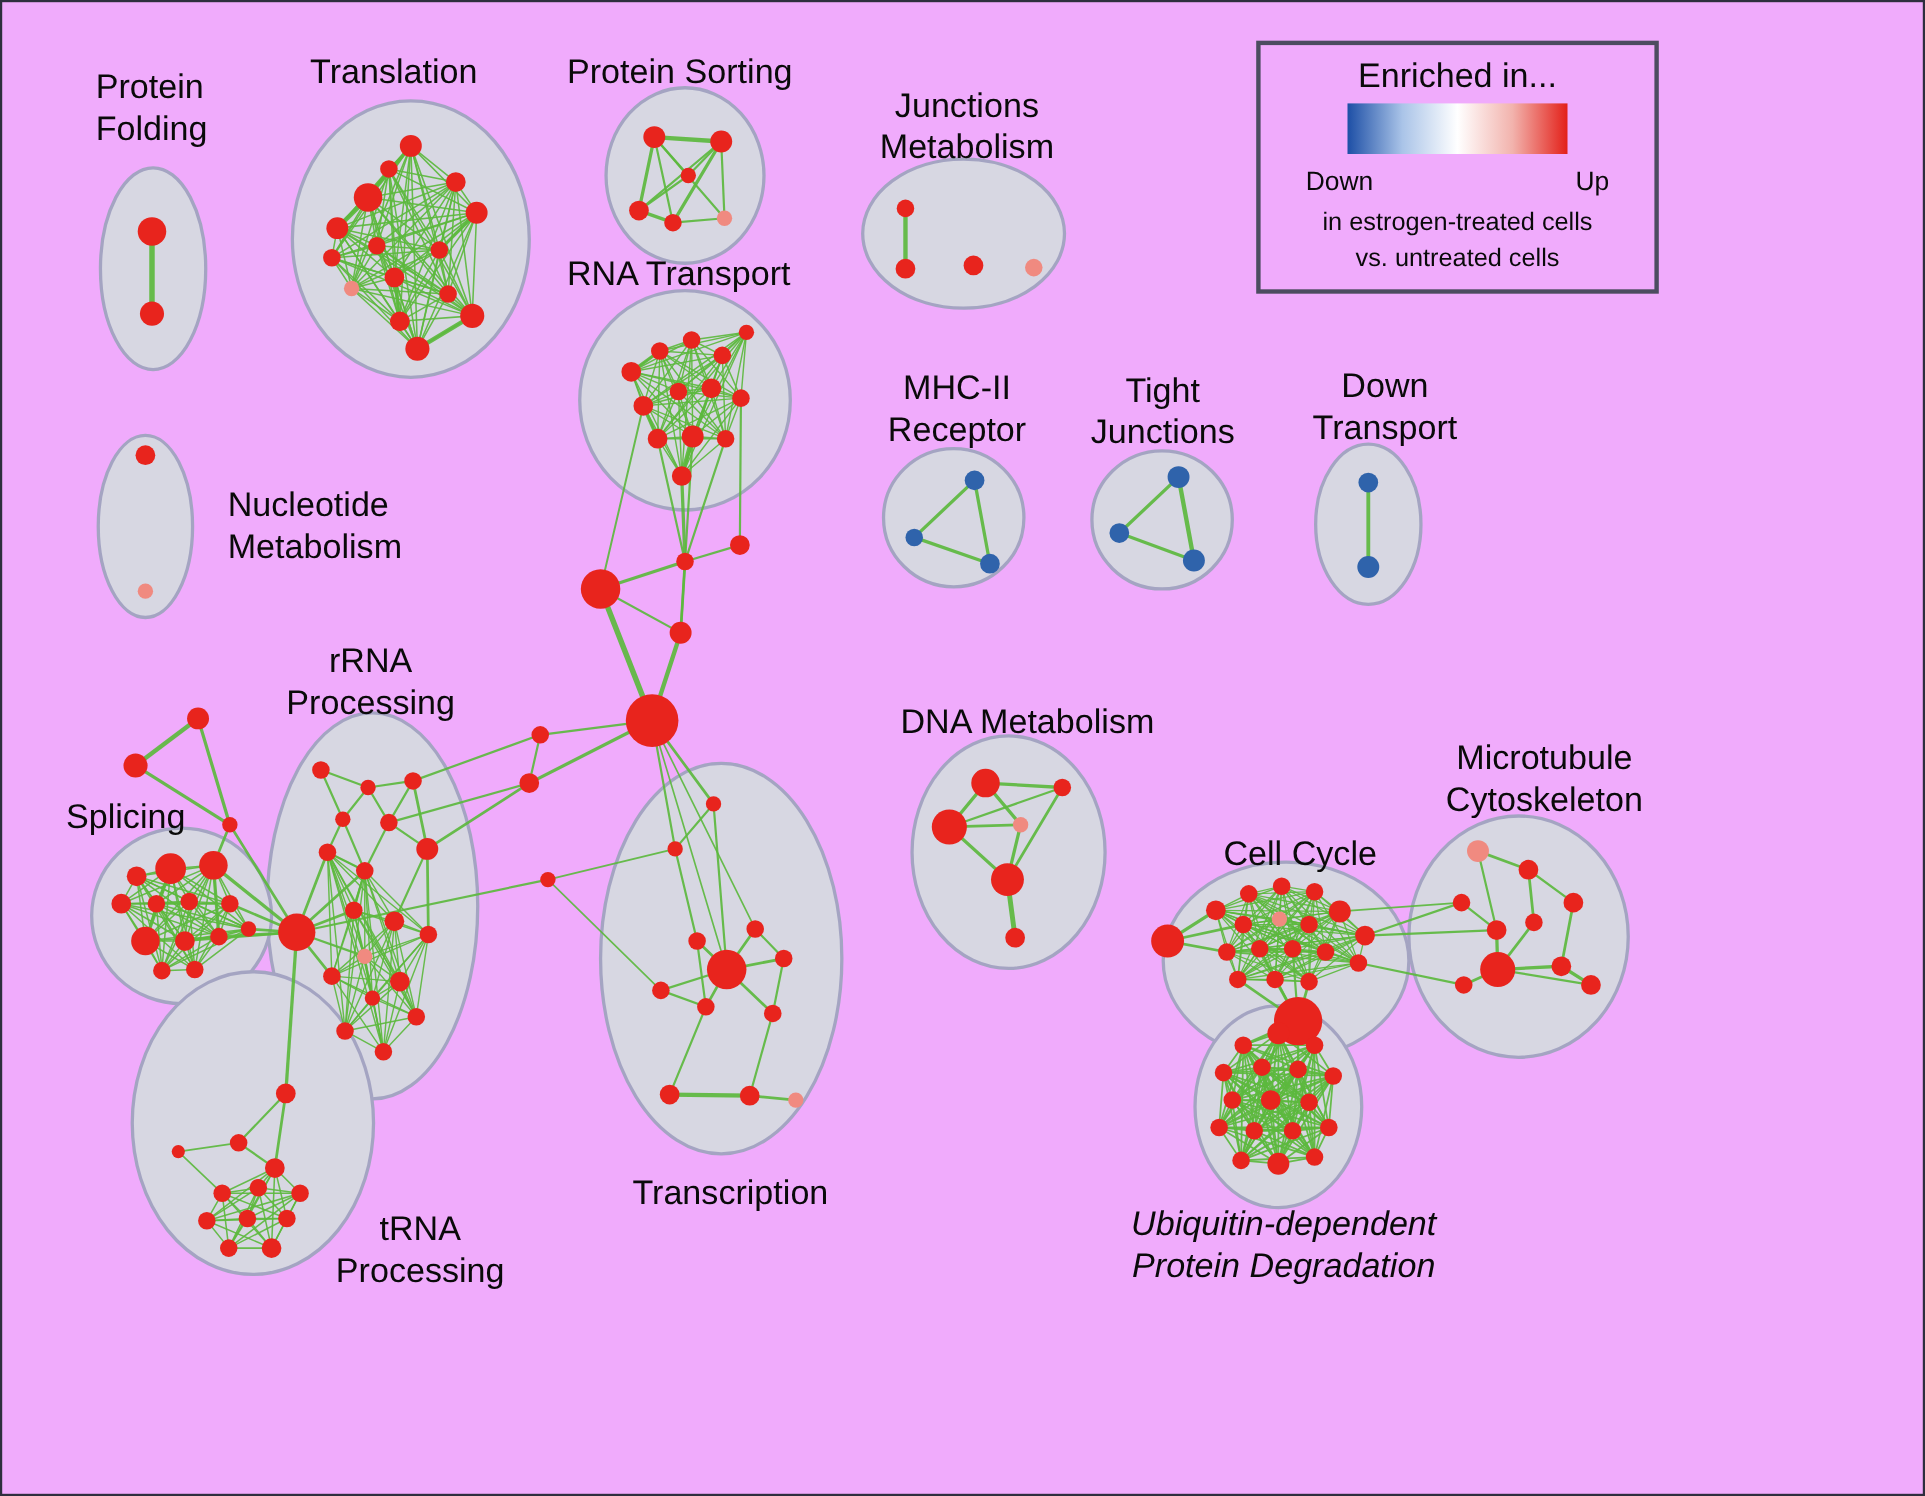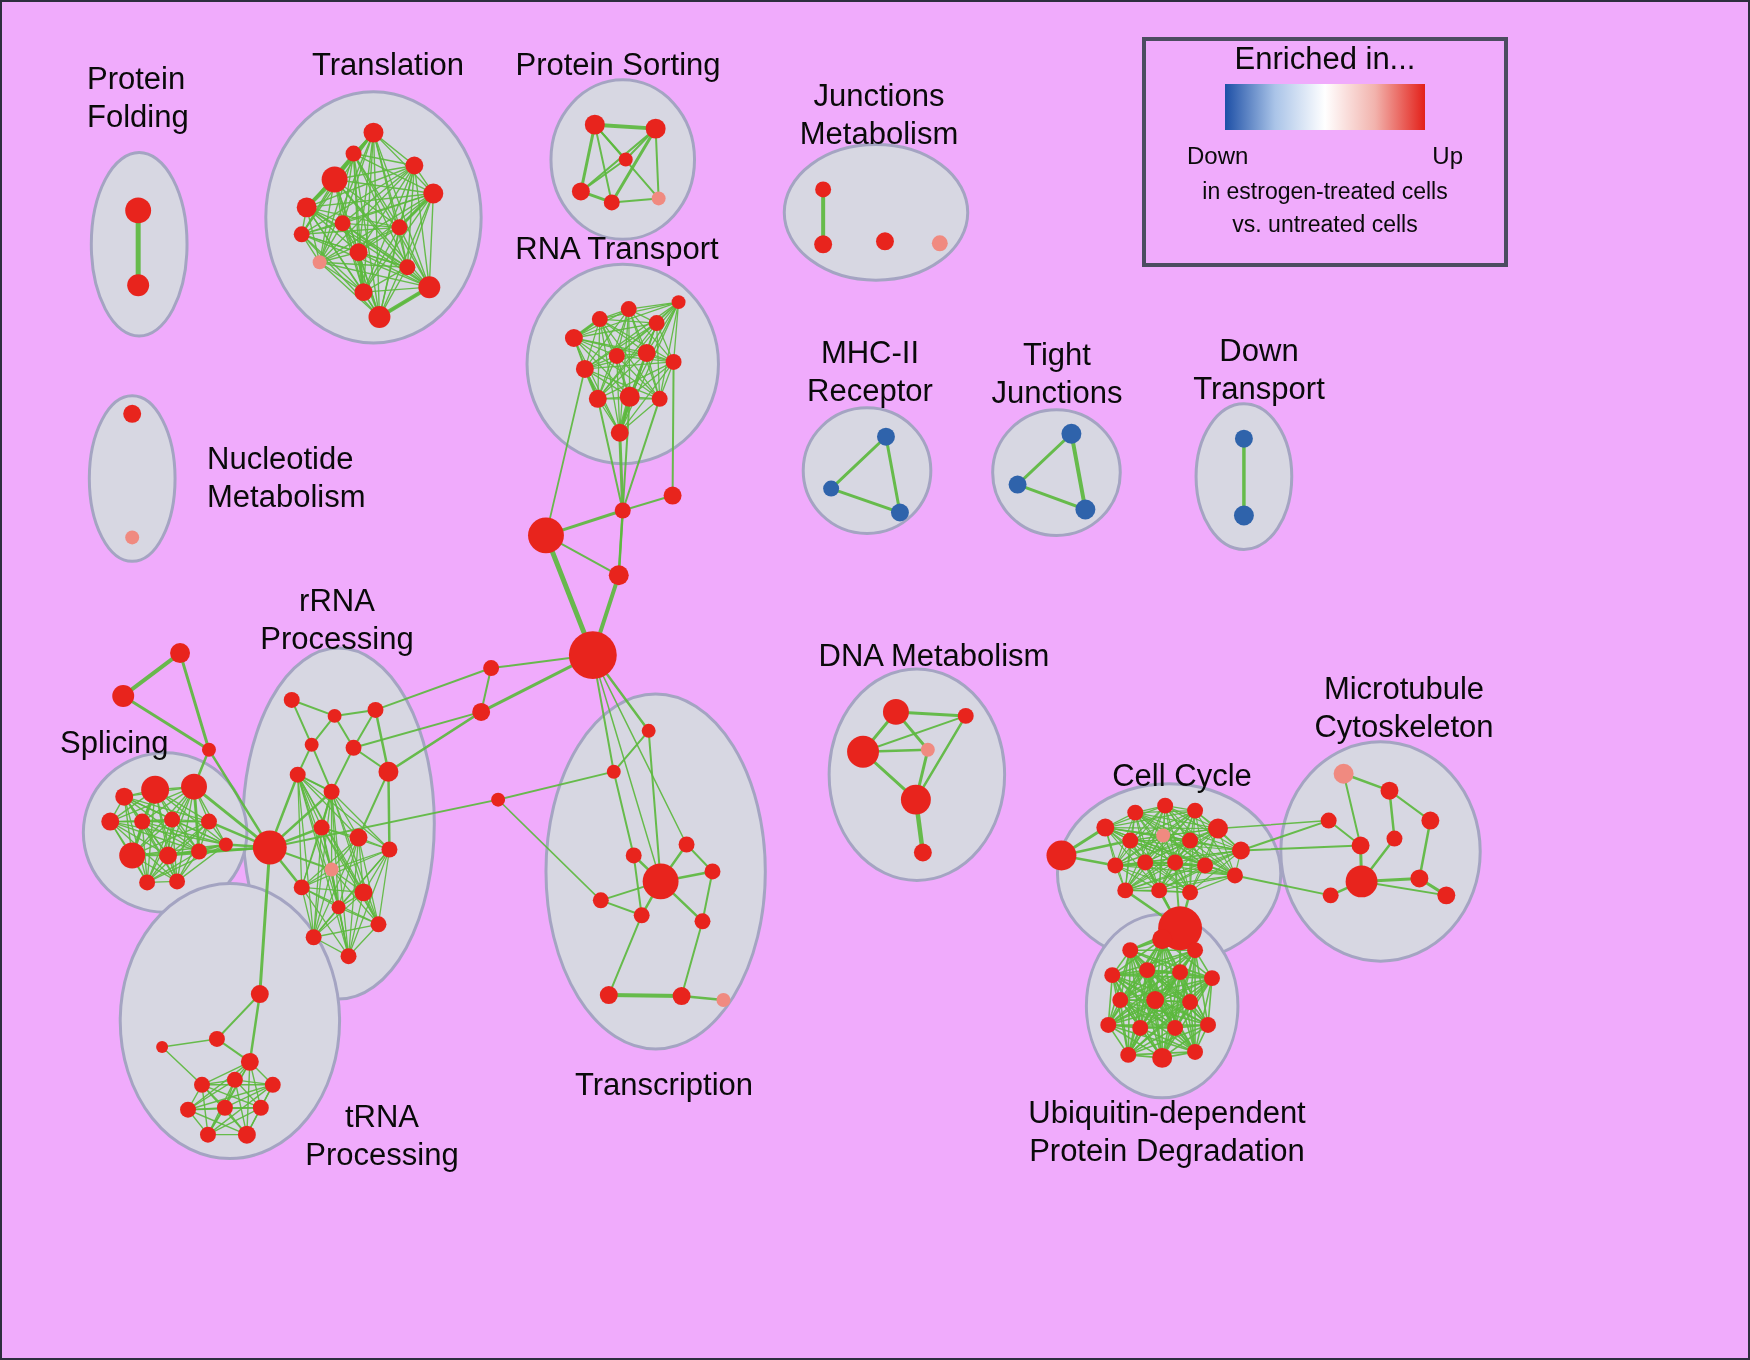--- a/index.html
+++ b/index.html
@@ -6,21 +6,21 @@
   .figure{position:relative;overflow:hidden;border:2px solid #2e2e3e;box-sizing:border-box;
           font-family:"Liberation Sans",sans-serif;}
   .network-svg{position:absolute;left:0;top:0;width:100%;height:100%;}
   .labels{position:absolute;left:0;top:0;width:100%;height:100%;pointer-events:none;}
   .cluster-label{position:absolute;font-size:31px;line-height:38px;color:#0a0a0a;
                  text-align:center;white-space:nowrap;}
   .cluster-label.left{text-align:left;}
   .legend{position:absolute;left:1140px;top:35px;width:366px;height:230px;
           border:4px solid #4c4c60;box-sizing:border-box;display:flex;
           flex-direction:column;align-items:center;}
-  .legend-title{font-size:31px;color:#0a0a0a;}
+  .legend-title{font-size:31px;margin-top:10px;color:#0a0a0a;}
   .legend-bar{width:200px;height:46px;margin-top:7px;}
   .legend-du{width:276px;display:flex;justify-content:space-between;font-size:24px;
              margin-top:12px;color:#0a0a0a;}
   .legend-sub{font-size:23px;line-height:33px;color:#0a0a0a;}
   .legend-sub.first{margin-top:5px;}
 </style>
 </head>
 <body>
 
 <div class="figure" style="width: 1750px; height: 1360px; background: #f0abfc; border-color: rgb(46, 46, 62);">
@@ -998,21 +998,21 @@
         <circle cx="1129" cy="1056" r="8" fill="#e8241d"></circle>
         <circle cx="1163" cy="1059" r="10" fill="#e8241d"></circle>
         <circle cx="1196" cy="1053" r="8" fill="#e8241d"></circle>
       </g>
     </svg>
   <div class="labels">
       <div class="cluster-label left" style="top: 58px; left: 85px; color: rgb(10, 10, 10);">
         <div>Protein</div>
         <div>Folding</div>
       </div>
-      <div class="cluster-label" style="top: 44px; left: 386px; transform: translateX(-50%); color: rgb(10, 10, 10);">
+      <div class="cluster-label" style="top: 44px; left: 356px; transform: translateX(-50%); color: rgb(10, 10, 10);">
         <div>Translation</div>
       </div>
       <div class="cluster-label" style="top: 44px; left: 616px; transform: translateX(-50%); color: rgb(10, 10, 10);">
         <div>Protein Sorting</div>
       </div>
       <div class="cluster-label" style="top: 75px; left: 877px; transform: translateX(-50%); color: rgb(10, 10, 10);">
         <div>Junctions</div>
         <div>Metabolism</div>
       </div>
       <div class="cluster-label" style="top: 228px; left: 615px; transform: translateX(-50%); color: rgb(10, 10, 10);">
@@ -1051,21 +1051,21 @@
         <div>Microtubule</div>
         <div>Cytoskeleton</div>
       </div>
       <div class="cluster-label" style="top: 1096px; left: 380px; transform: translateX(-50%); color: rgb(10, 10, 10);">
         <div>tRNA</div>
         <div>Processing</div>
       </div>
       <div class="cluster-label" style="top: 1064px; left: 662px; transform: translateX(-50%); color: rgb(10, 10, 10);">
         <div>Transcription</div>
       </div>
-      <div class="cluster-label" style="top: 1092px; left: 1165px; transform: translateX(-50%); color: rgb(10, 10, 10);">
+      <div class="cluster-label" style="top: 1092px; left: 1165px; transform: translateX(-50%); color: rgb(10, 10, 10); font-style: italic;">
         <div>Ubiquitin-dependent</div>
         <div>Protein Degradation</div>
       </div>
     </div>
 
   <div class="legend">
     <div class="legend-title">Enriched in...</div>
     <div class="legend-bar" style="background: linear-gradient(to right, rgb(29, 79, 166), rgb(170, 196, 232), rgb(255, 255, 255), rgb(242, 179, 173), rgb(227, 32, 25));"></div>
     <div class="legend-du">
       <span>Down</span>

